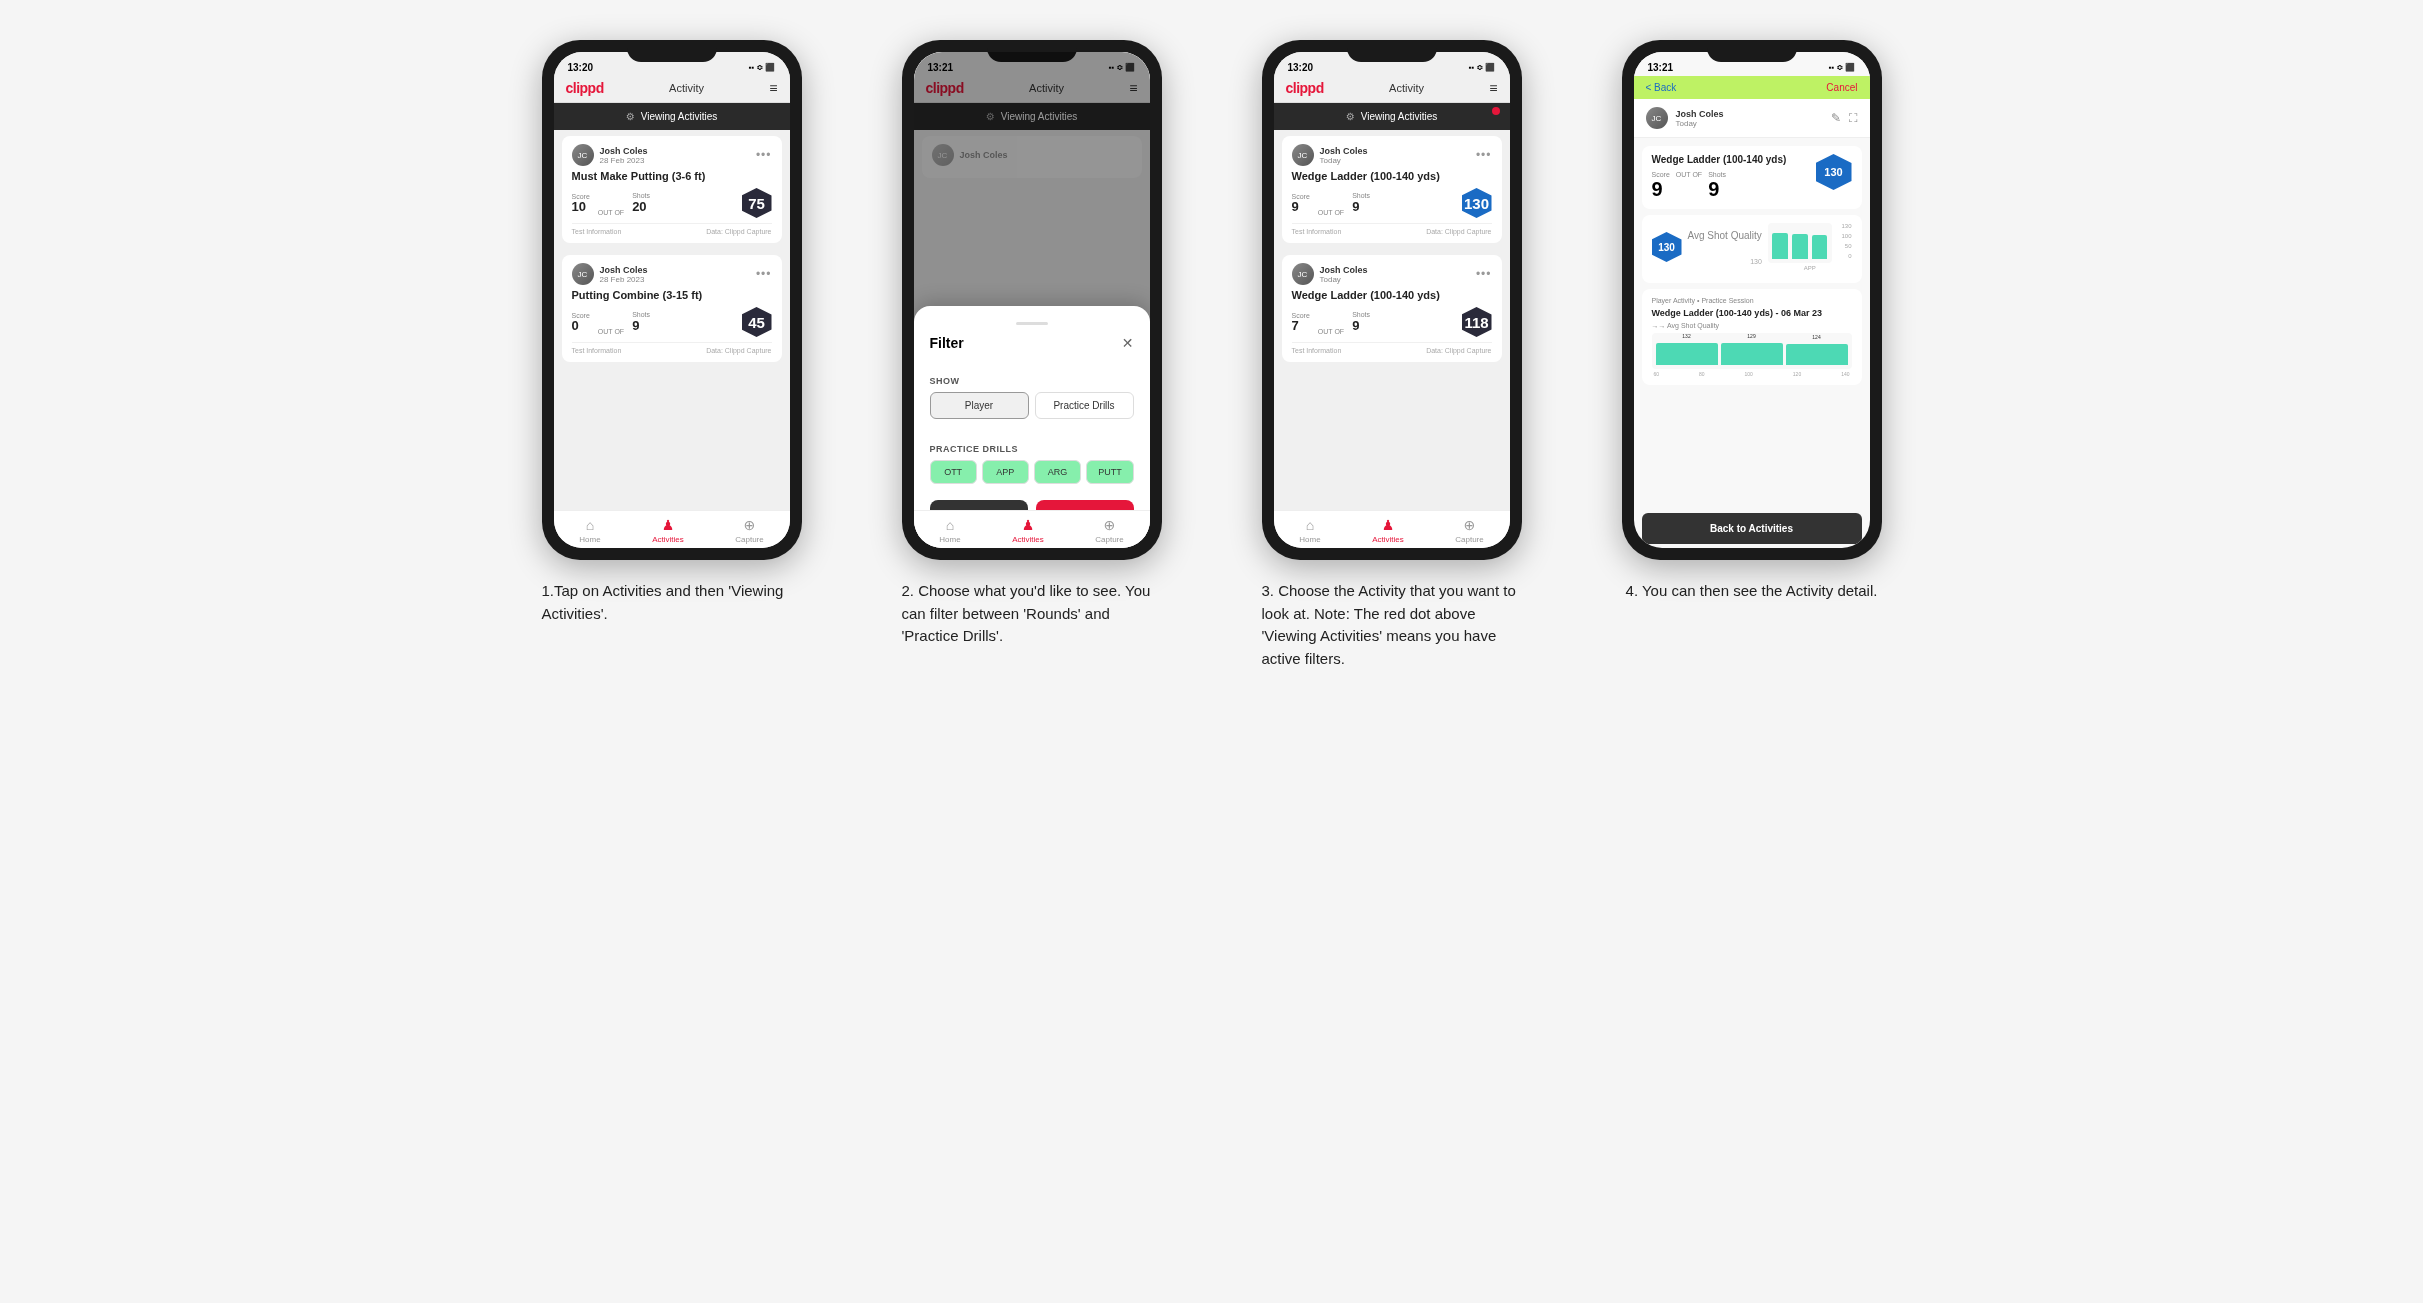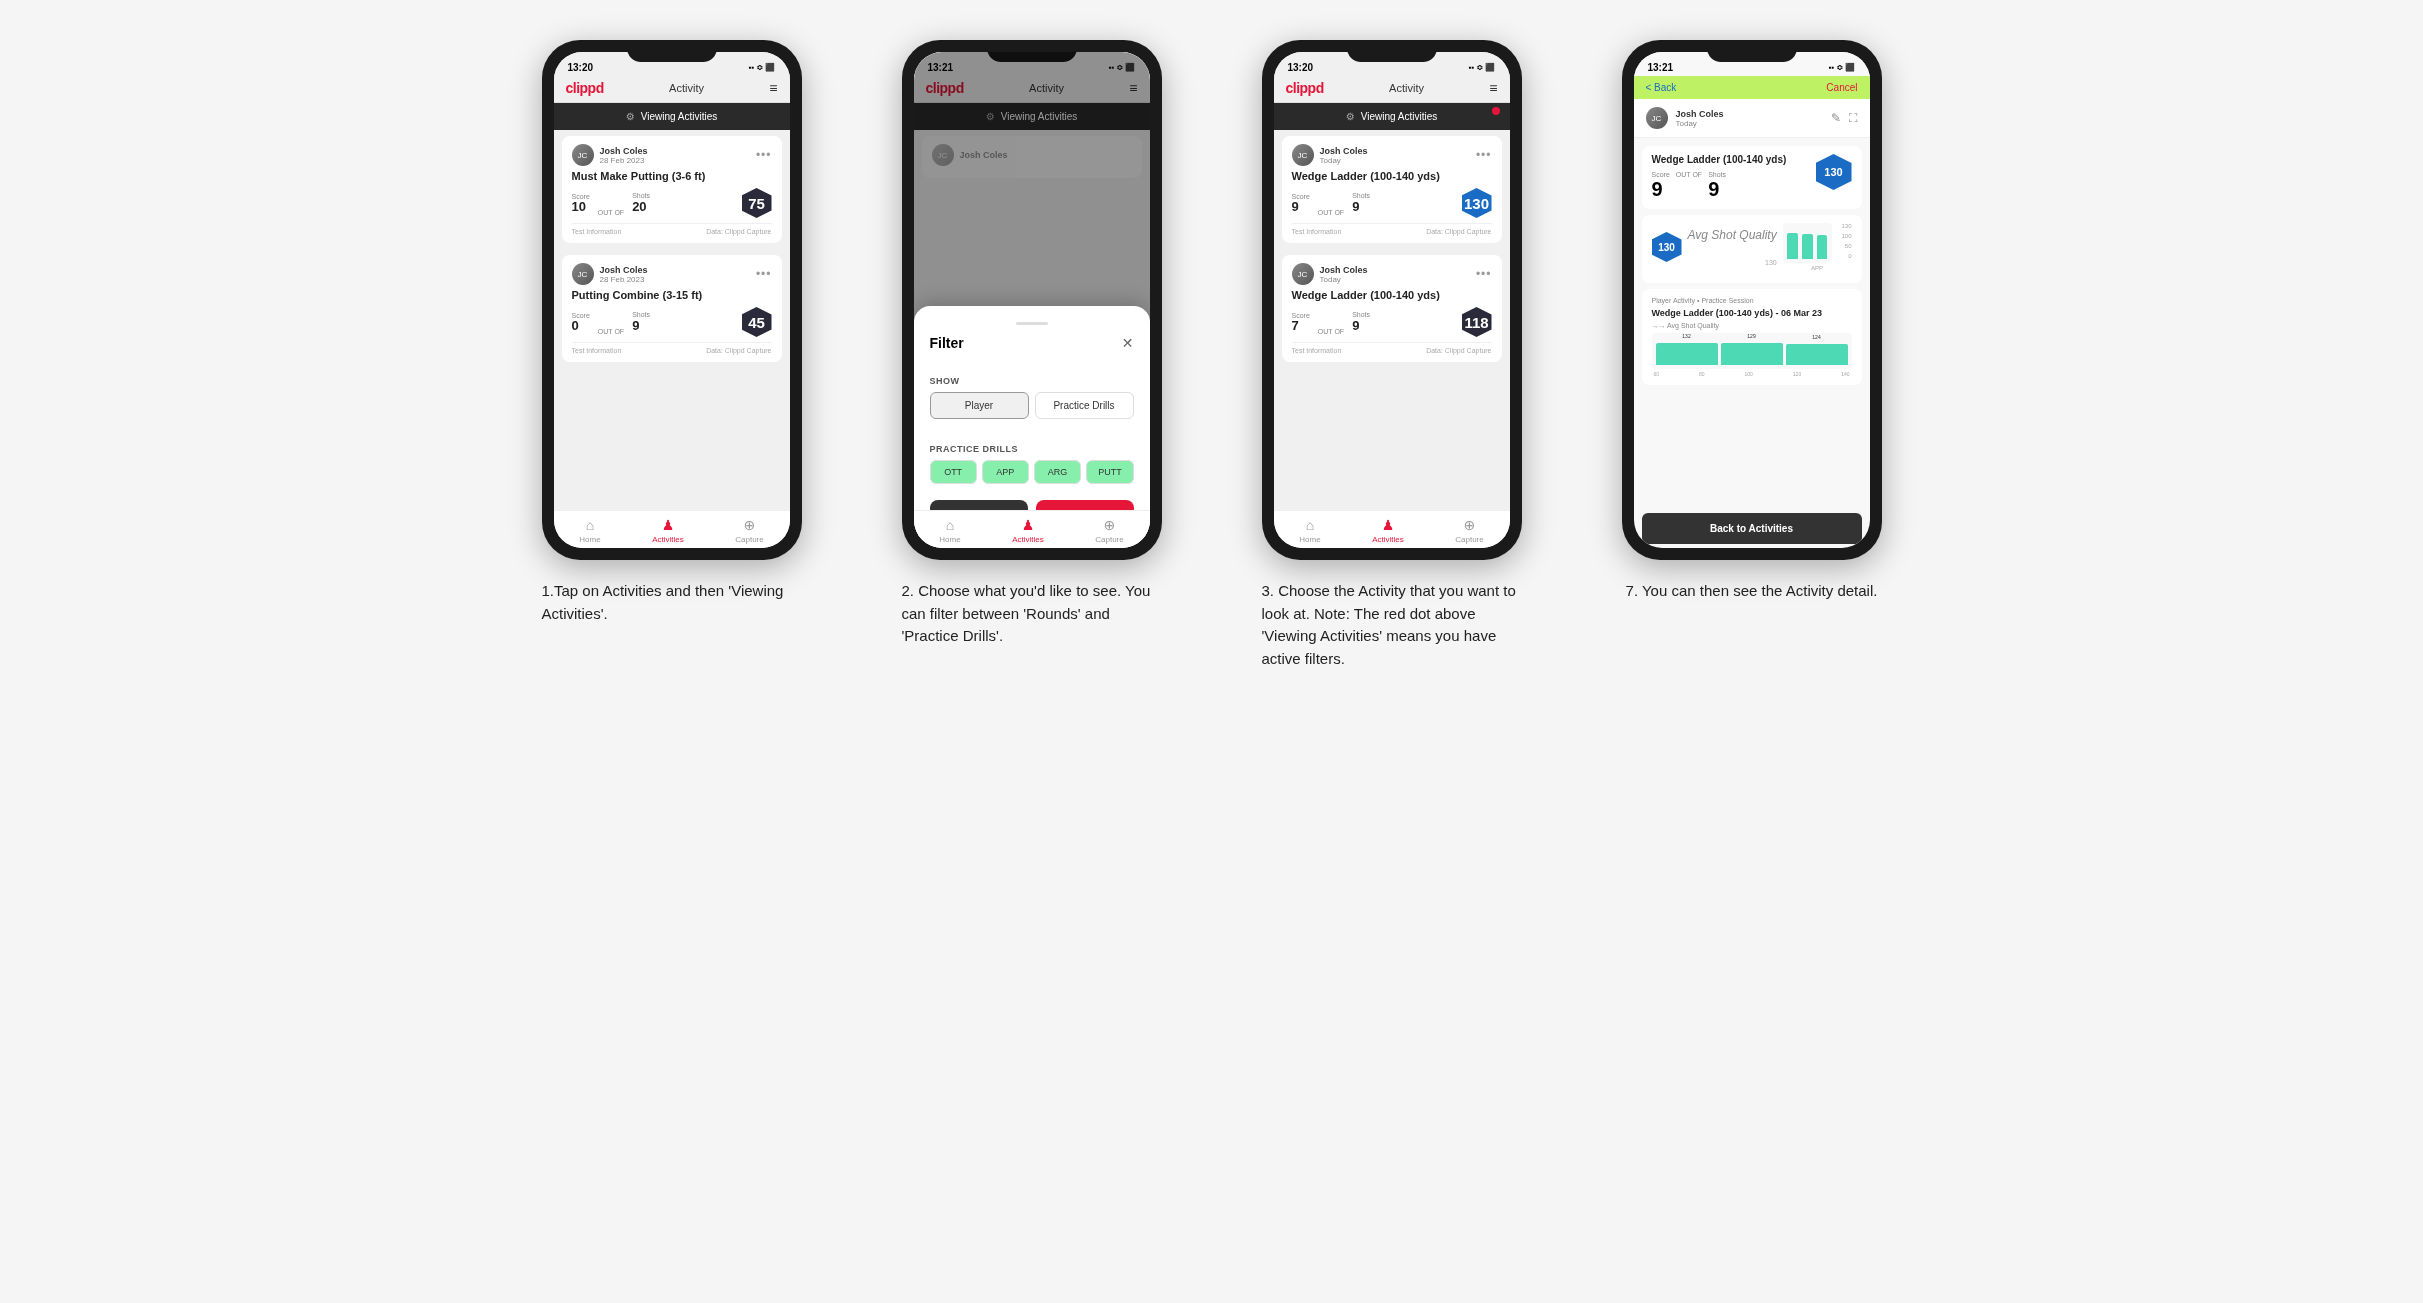--- a/index.html
+++ b/index.html
@@ -344,21 +344,21 @@
       font-size: 11px;
       font-weight: 700;
       margin-left: auto;
     }
     .chart-area {
       background: #fff;
       border-radius: 8px;
       padding: 8px 10px;
       margin-bottom: 6px;
     }
-    .chart-label { font-size: 12px; color: #888; margin-bottom: 17px; font-style: italic; }
+    .chart-label { font-size: 10px; color: #888; margin-bottom: 17px; }
     .mini-chart {
       display: flex;
       align-items: flex-end;
       gap: 4px;
       height: 50px;
       padding: 4px;
       background: #f8f8f8;
       border-radius: 4px;
       position: relative;
     }
@@ -814,19 +814,19 @@
               <span>120</span>
               <span>140</span>
             </div>
           </div>
         </div>
 
         <div class="back-to-activities">Back to Activities</div>
       </div>
     </div>
     <div class="step-desc">
-      <span>7. You can then
+      <span>4. You can then
 see the Activity
 detail.</span>
     </div>
   </div>
 
 </div>
 
 </body></html>

